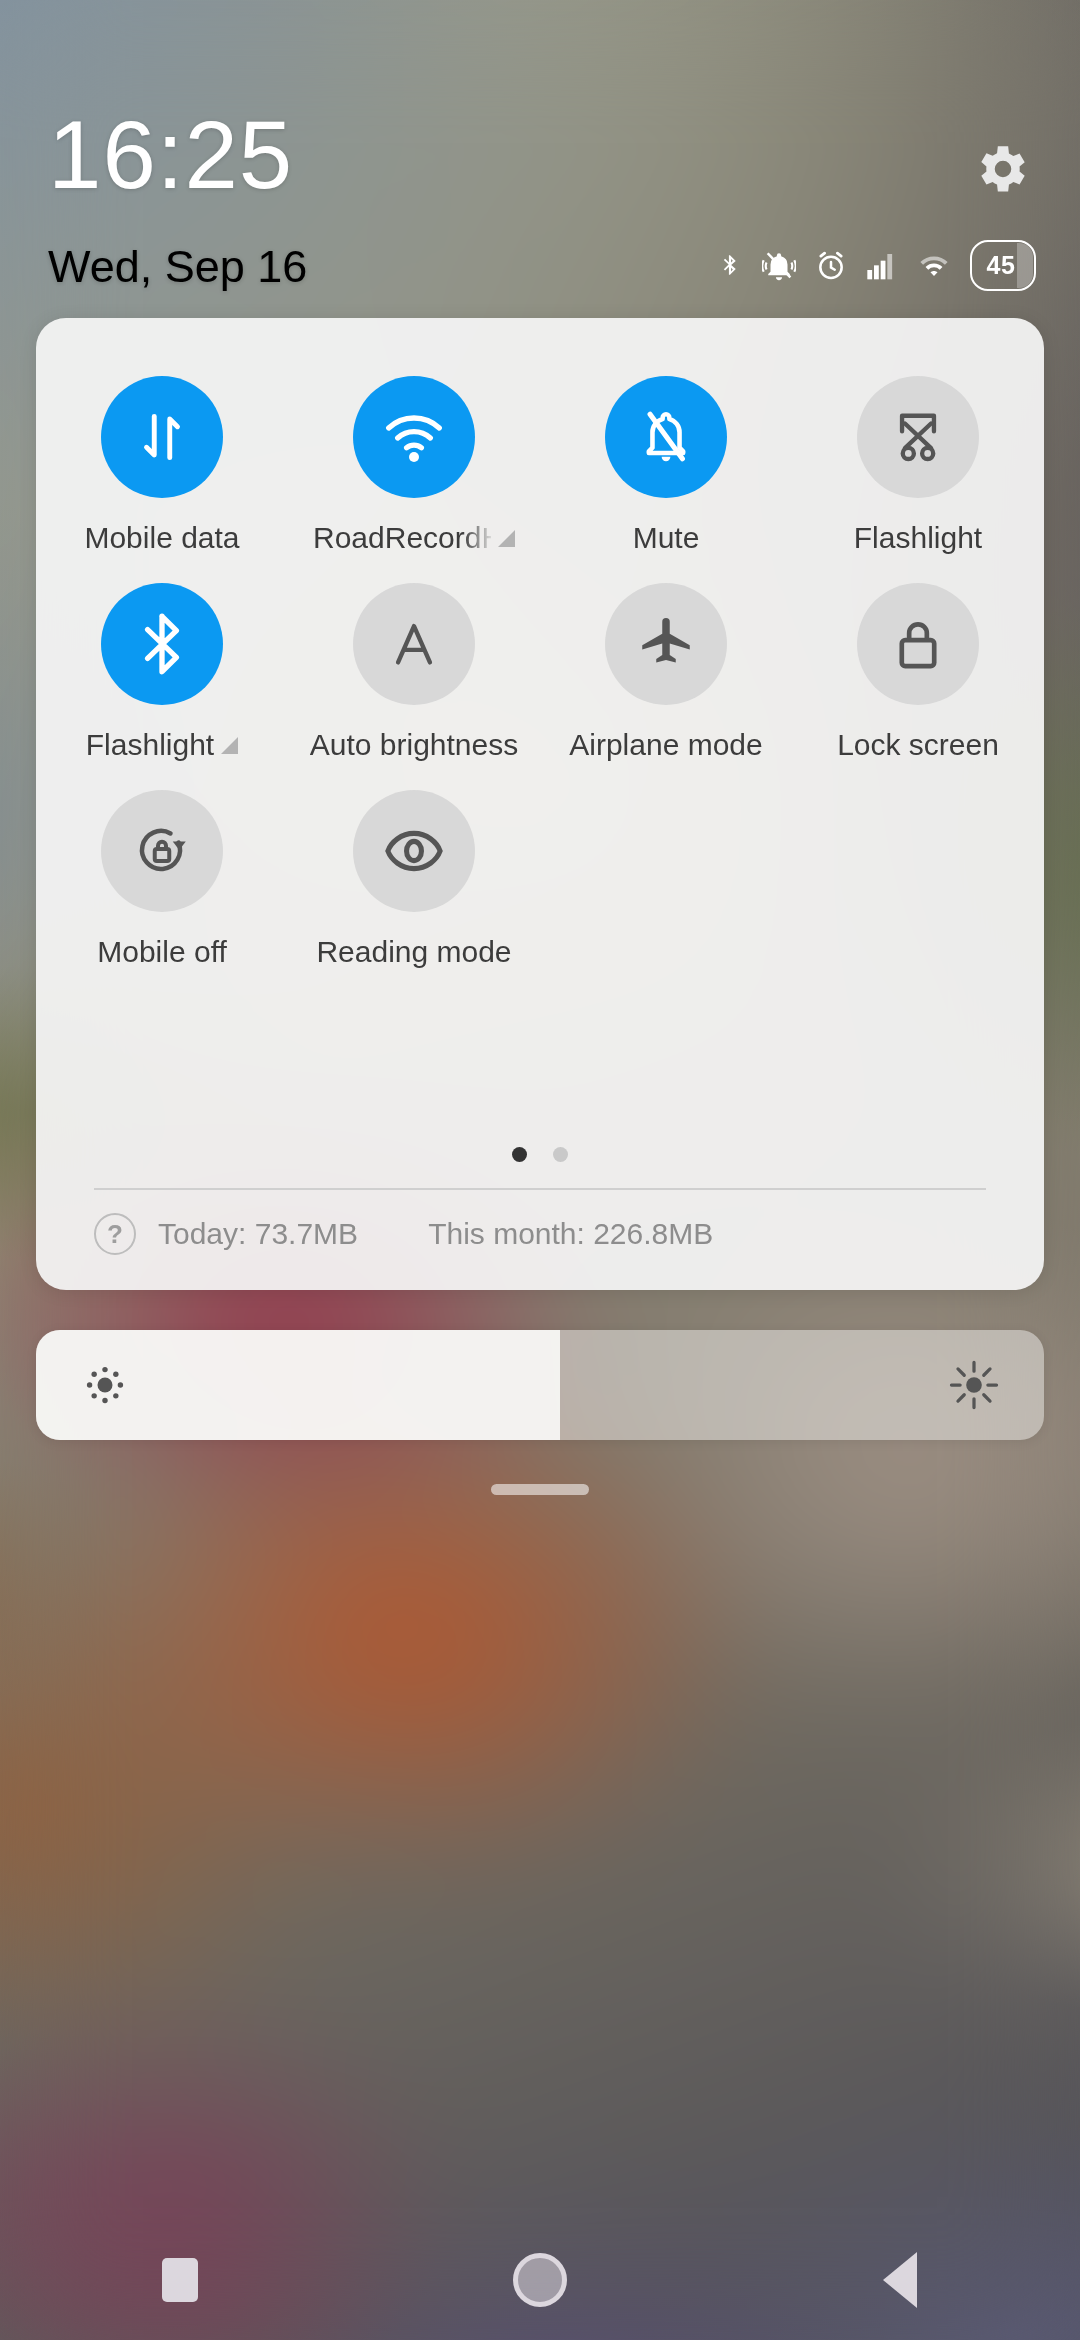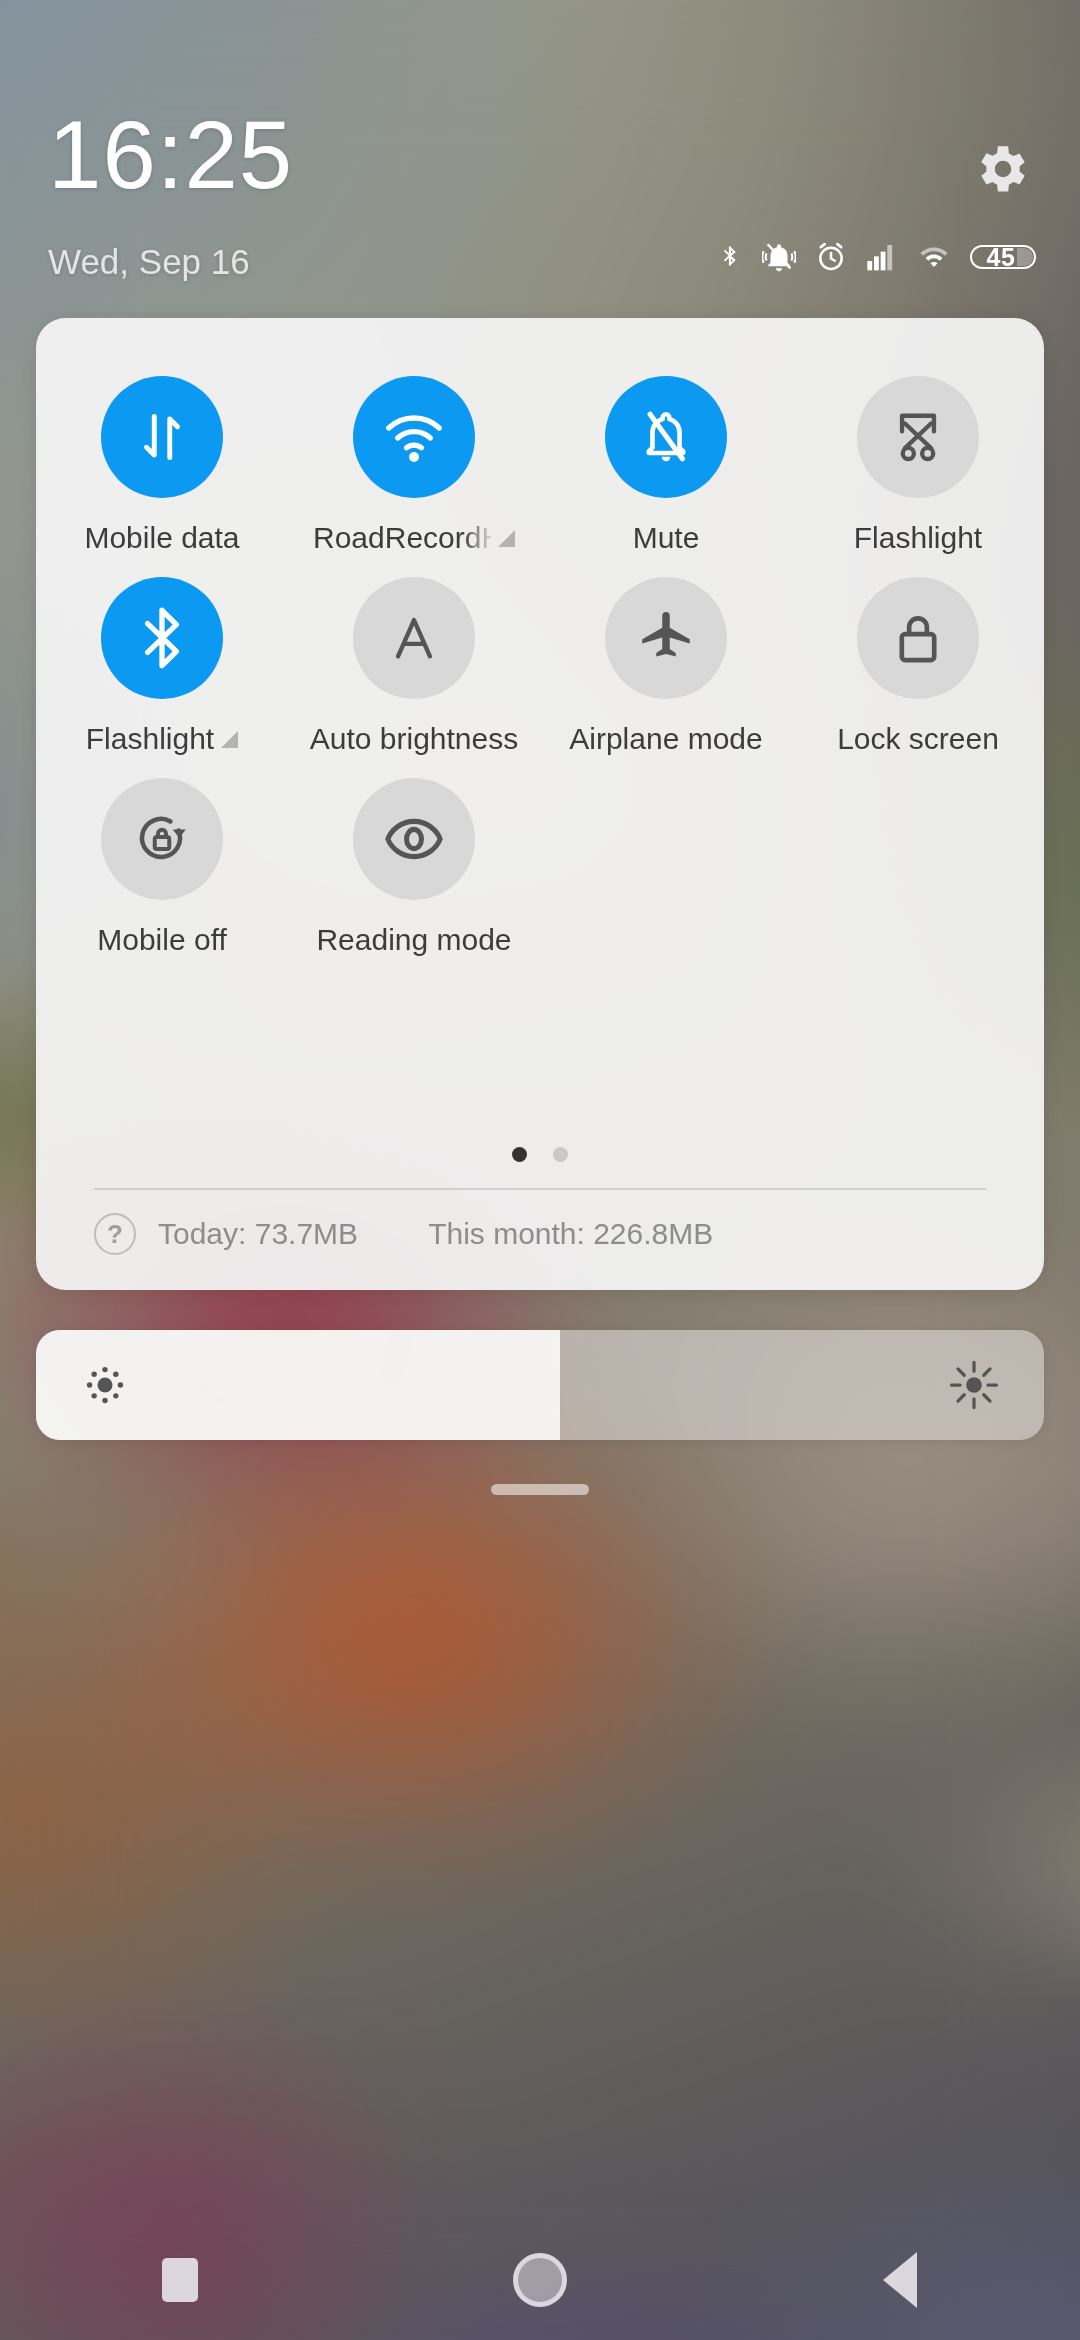--- a/index.html
+++ b/index.html
@@ -48,41 +48,41 @@
 
   
   #header { position:absolute; left:0; top:0; width:1080px; height:318px;border-radius:11px; }
   #clock {
     position:absolute; left:48px; top:107px;
     font-size:96px; font-weight:300; color:#ffffff; letter-spacing:1px;
     line-height:1; text-shadow:0 1px 4px rgba(0,0,0,0.18);
   }
   #date {
     position:absolute; left:48px; top:244px;
-    font-size:35px; font-weight:400; color:#e5e5e5;
+    font-size:45px; font-weight:400; color:#000000;
     line-height:1; text-shadow:0 1px 4px rgba(0,0,0,0.18);
   }
   #gear-btn { position:absolute; right:46px; top:138px; width:62px; height:62px; }
   #status-icons {
     position:absolute; right:44px; top:240px;
     display:flex; align-items:center; gap:19px;
   }
   #status-icons .si { display:block; }
 
   
   #qs-panel {
     position:absolute; left:36px; top:318px; width:1008px; height:972px;
     background:rgba(245,245,245,0.93);
     border-radius:30px;
     box-shadow:0 2px 18px rgba(0,0,0,0.10);
     overflow:hidden;
   }
   #tile-grid {
     position:absolute; left:0; top:36px; width:1008px;
-    display:grid; grid-template-columns:repeat(4,1fr); 
+    display:grid; grid-template-columns:repeat(4,1fr); row-gap:6px;
   }
   .tile { display:flex; flex-direction:column; align-items:center; padding-top:22px; }
   .tile-circle {
     width:122px; height:122px; border-radius:50%;
     display:flex; align-items:center; justify-content:center;
     background:#d8d8d8;
   }
   .tile.on .tile-circle { background:#0b99f2; }
   .tile-label-row {
     display:flex; align-items:center; justify-content:center;
@@ -198,21 +198,21 @@
     <svg class="si" width="32" height="30" viewBox="0 0 24 22">
       <rect x="1" y="14" width="3.6" height="7" fill="#ffffff"></rect>
       <rect x="6" y="10.5" width="3.6" height="10.5" fill="#ffffff"></rect>
       <rect x="11" y="7" width="3.6" height="14" fill="#ffffff"></rect>
       <rect x="16" y="2" width="3.6" height="19" fill="#ffffff" opacity="0.55"></rect>
     </svg>
     <svg class="si" width="34" height="30" viewBox="0 0 24 22">
       <path fill="#ffffff" opacity="0.55" d="M12 4c3.9 0 7.4 1.5 10 4l-2 2a11.6 11.6 0 0 0-16 0l-2-2c2.6-2.5 6.1-4 10-4z"></path>
       <path fill="#ffffff" d="M12 9.2c2.4 0 4.6 1 6.2 2.5l-2 2A6 6 0 0 0 12 12a6 6 0 0 0-4.2 1.7l-2-2A8.9 8.9 0 0 1 12 9.2zM12 14.6c1 0 1.9.4 2.6 1L12 18.4l-2.6-2.8c.7-.6 1.6-1 2.6-1z"></path>
     </svg>
-    <div style="position:relative;width:66px;height:24px;">
+    <div style="position:relative;width:66px;height:51px;">
       <div style="position:absolute;inset:0;border:2.6px solid #ffffff;border-radius:18px;"></div>
       <div style="position:absolute;right:3px;top:3px;bottom:3px;width:16px;border-radius:0 14px 14px 0;background:rgba(255,255,255,0.28);"></div>
       <div style="position:absolute;inset:0;display:flex;align-items:center;justify-content:center;color:#ffffff;font-size:25px;font-weight:700;letter-spacing:0.5px;padding-right:4px;">45</div>
     </div>
   </div>
 </div>
 
 <div id="qs-panel">
 
   <div id="tile-grid">

